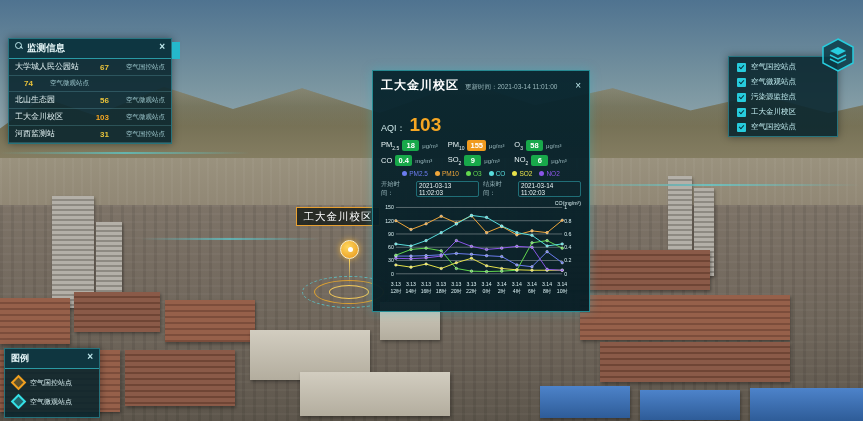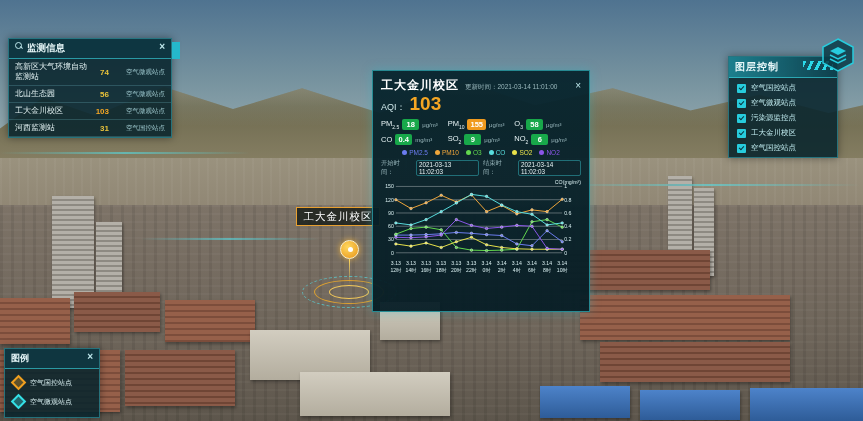--- a/index.html
+++ b/index.html
@@ -61,21 +61,21 @@
   .srow .vl{width:18px;text-align:right;font-size:8px;font-weight:bold;}
   .srow .tp{width:50px;margin-left:6px;font-size:6.5px;color:#9fc9cf;text-align:right;}
 
   
   #popup{left:372px;top:70px;width:218px;height:242px;padding:6px 8px;
     background:linear-gradient(180deg,rgba(7,36,45,.95),rgba(6,29,37,.95));
     border:1px solid rgba(60,220,230,.55);box-shadow:0 0 10px rgba(40,180,200,.35);}
   .pp-head{display:flex;align-items:baseline;gap:6px;}
   .pp-title{font-size:12px;font-weight:bold;color:#fff;letter-spacing:1px;}
   .pp-update{font-size:6.5px;color:#9ab8bd;white-space:nowrap;}
-  .aqi-row{margin-top:0;display:flex;align-items:baseline;gap:4px;}
+  .aqi-row{margin-top:21px;display:flex;align-items:baseline;gap:4px;}
   .aqi-label{font-size:9px;color:#cfe8ea;}
   .aqi-value{font-size:19px;font-weight:bold;color:#f5a623;line-height:1;}
   .pol-grid{margin-top:5px;display:grid;grid-template-columns:1fr 1fr 1fr;row-gap:4px;}
   .pol{display:flex;align-items:center;gap:3px;font-size:7.5px;color:#e8f4f5;}
   .pol sub{font-size:5px;}
   .badge{min-width:17px;text-align:center;padding:1px 3px;border-radius:2px;color:#fff;font-size:7.5px;font-weight:bold;}
   .pol .unit{font-size:6px;color:#9ab8bd;}
   .chart-legend{margin-top:4px;display:flex;flex-wrap:wrap;gap:2px 7px;justify-content:center;}
   .cl-item{display:flex;align-items:center;gap:2px;font-size:6.5px;cursor:pointer;}
   .cl-dot{width:5px;height:5px;border-radius:50%;}
@@ -151,21 +151,25 @@
 
 
   <div class="panel" id="station-panel">
     <div class="p-head">
       <span class="lens"></span>
       <span>监测信息</span>
       <span class="x-btn">×</span>
     </div>
     <div id="station-rows">
         <div class="srow">
-          <span class="nm">高新区大气环境自动监测站</span>
+          <span class="nm">大学城人民公园站</span>
+    <span class="vl" style="color: rgb(232, 194, 58);">67</span>
+    <span class="tp">空气国控站点</span>
+        </div>
+        <div class="srow">
     <span class="vl" style="color: rgb(232, 194, 58);">74</span>
     <span class="tp">空气微观站点</span>
         </div>
         <div class="srow">
           <span class="nm">北山生态园</span>
     <span class="vl" style="color: rgb(232, 194, 58);">56</span>
     <span class="tp">空气微观站点</span>
         </div>
         <div class="srow">
           <span class="nm">工大金川校区</span>
@@ -383,23 +387,20 @@
           <circle cx="121.9090909090909" cy="48.093333333333334" r="1.3" fill="#8a55e8" stroke="#ffffff" stroke-width="0.4"></circle>
           <circle cx="137.1818181818182" cy="46.30666666666667" r="1.3" fill="#8a55e8" stroke="#ffffff" stroke-width="0.4"></circle>
           <circle cx="152.45454545454547" cy="47.2" r="1.3" fill="#8a55e8" stroke="#ffffff" stroke-width="0.4"></circle>
           <circle cx="167.72727272727272" cy="69.53333333333333" r="1.3" fill="#8a55e8" stroke="#ffffff" stroke-width="0.4"></circle>
           <circle cx="183" cy="70.42666666666666" r="1.3" fill="#8a55e8" stroke="#ffffff" stroke-width="0.4"></circle>
         </svg>
     </div>
   </div>
 
   <div class="panel" id="layer-panel">
-    <div class="p-head">
-      <span>图层控制</span>
-    </div>
     <div id="layer-items">
         <div class="layer-item">
           <span class="cbx"></span>
           <span class="lb">空气国控站点</span>
         </div>
         <div class="layer-item">
           <span class="cbx"></span>
           <span class="lb">空气微观站点</span>
         </div>
         <div class="layer-item">

